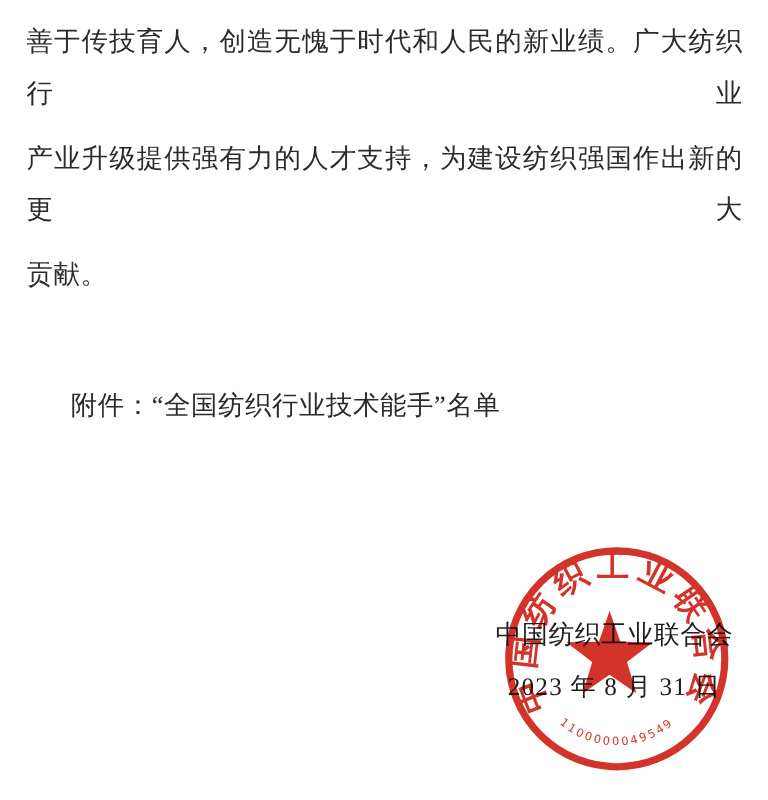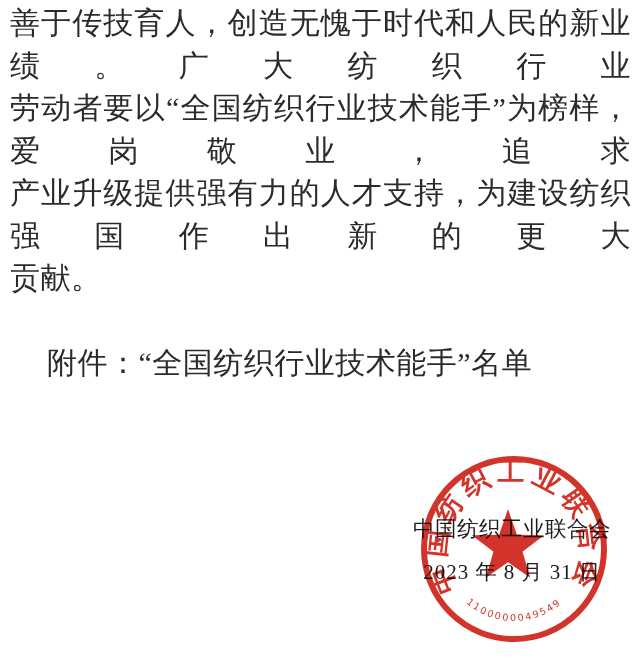--- a/index.html
+++ b/index.html
@@ -17,22 +17,22 @@
     color: #2b2b2b;
   }
   .doc-body {
     position: absolute;
     top: 0;
     left: 0;
     right: 0;
     padding: 2px 9px 0 10px;
   }
   .line {
-    margin: 0;
-    font-size: 30px;
+    margin: 12px;
+    font-size: 22px;
     line-height: 42.5px;
     letter-spacing: 0.5px;
     text-align: justify;
     text-align-last: justify;
     white-space: normal;
     color: #2b2b2b;
   }
   .line.no-just {
     text-align: center;
     text-align-last: left;
@@ -91,21 +91,20 @@
     letter-spacing: 2px;
   }
 </style>
 </head>
 <body>
 
 <div class="page">
 
   <div class="doc-body">
     <p class="line">善于传技育人，创造无愧于时代和人民的新业绩。广大纺织行业</p>
-    <p class="line">劳动者要以“全国纺织行业技术能手”为榜样，爱岗敬业，追求</p>
     <p class="line">产业升级提供强有力的人才支持，为建设纺织强国作出新的更大</p>
     <p class="line no-just">贡献。</p>
     <div class="spacer"></div>
     <p class="line attachment">附件：“全国纺织行业技术能手”名单</p>
   </div>
 
   <div class="signature-block">
     <div class="signer">中国纺织工业联合会</div>
     <div class="sign-date">2023 年 8 月 31 日</div>
   </div>

